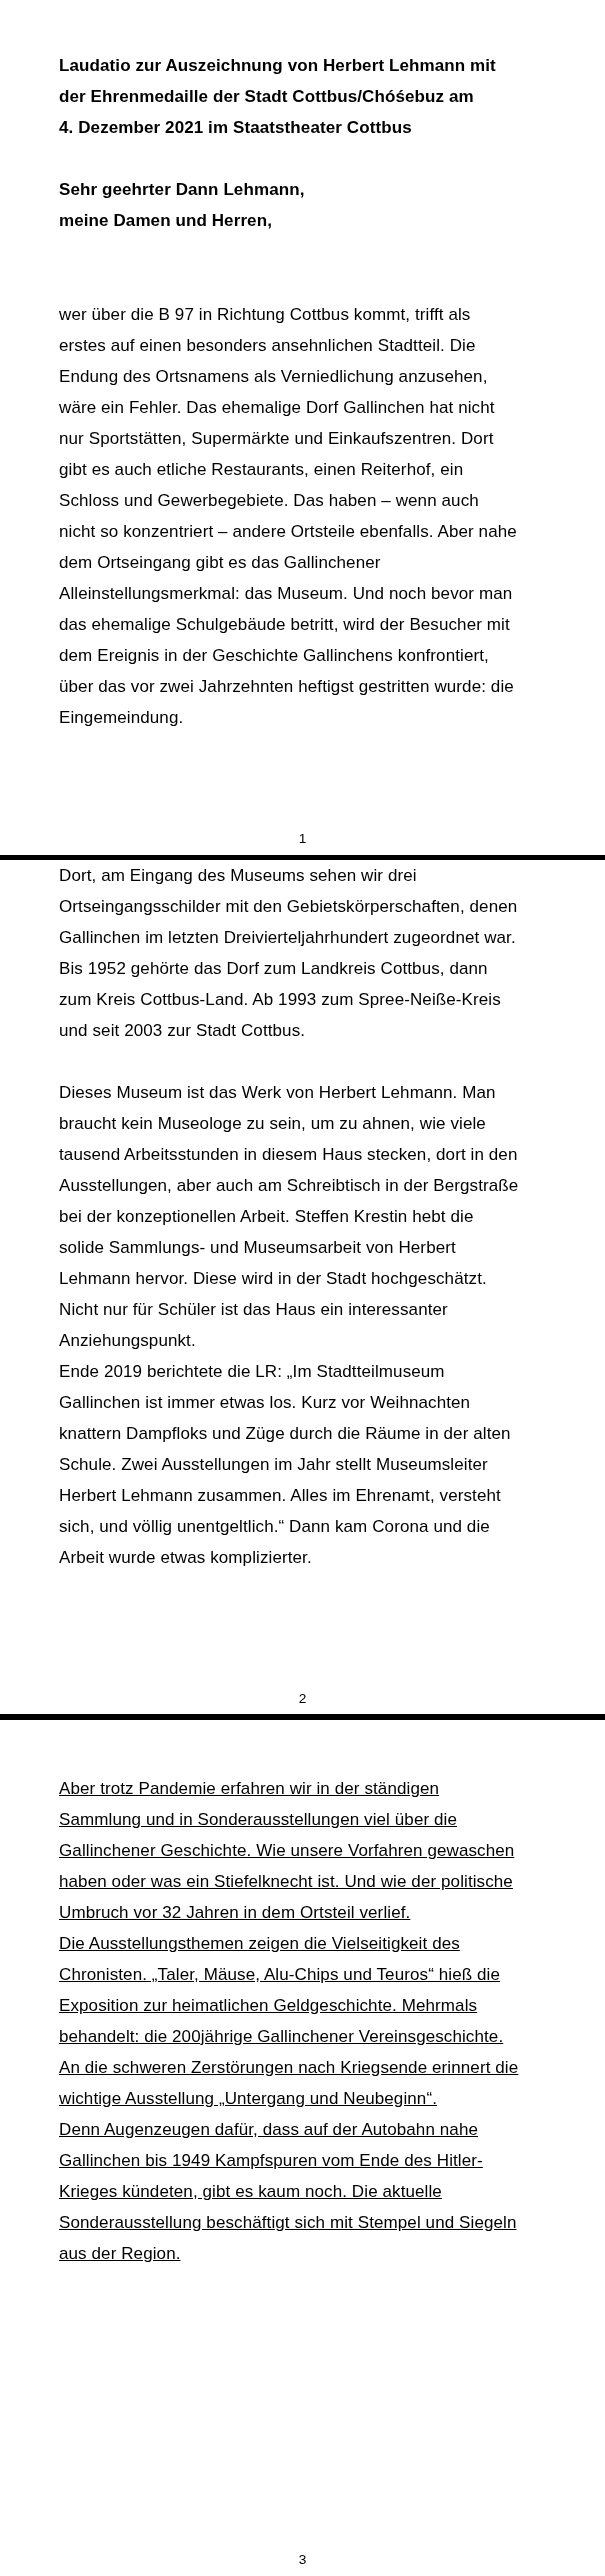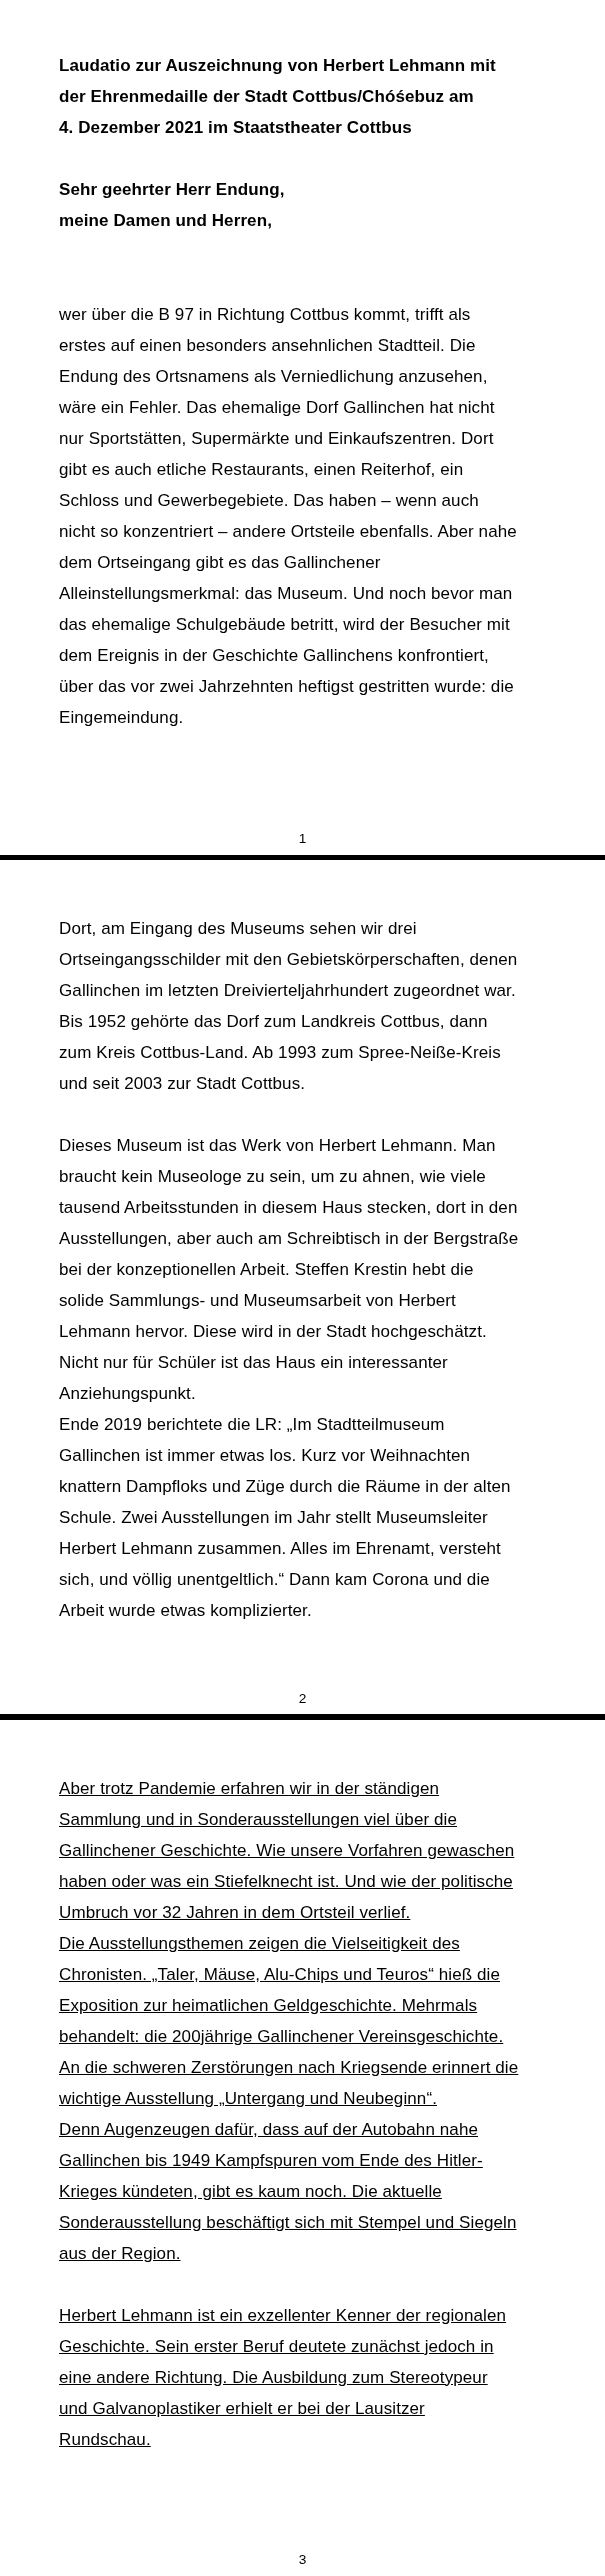--- a/index.html
+++ b/index.html
@@ -17,21 +17,21 @@
     overflow: hidden;
   }
   .page.p1 { height: 855px; }
   .page.p2 { height: 854px; }
   .page.p3 { height: 856px; }
   .content {
     padding-left: 59px;
     padding-right: 30.5px;
   }
   .p1 .content { padding-top: 50px; }
-  .p2 .content { padding-top: 53px; }
+  .p2 .content { }
   .p3 .content { padding-top: 53px; text-decoration: underline; }
   .block {
     font-size: 17px;
     line-height: 31px;
     white-space: pre-line;
     letter-spacing: 0.1px;
   }
   .bold { font-weight: bold; }
   .gap1 { height: 31px; }
   .gap2 { height: 63px; }
@@ -54,21 +54,21 @@
 <body>
 
 <div class="doc">
 
   <section class="page p1">
     <div class="content">
       <p class="block bold">Laudatio zur Auszeichnung von Herbert Lehmann mit
 der Ehrenmedaille der Stadt Cottbus/Chóśebuz am
 4. Dezember 2021 im Staatstheater Cottbus</p>
       <div class="gap1"></div>
-      <p class="block bold">Sehr geehrter Herr Endung,
+      <p class="block bold">Sehr geehrter Dann Lehmann,
 meine Damen und Herren,</p>
       <div class="gap2"></div>
       <p class="block">wer über die B 97 in Richtung Cottbus kommt, trifft als
 erstes auf einen besonders ansehnlichen Stadtteil. Die
 Endung des Ortsnamens als Verniedlichung anzusehen,
 wäre ein Fehler. Das ehemalige Dorf Gallinchen hat nicht
 nur Sportstätten, Supermärkte und Einkaufszentren. Dort
 gibt es auch etliche Restaurants, einen Reiterhof, ein
 Schloss und Gewerbegebiete. Das haben – wenn auch
 nicht so konzentriert – andere Ortsteile ebenfalls. Aber nahe
@@ -127,23 +127,18 @@
 Exposition zur heimatlichen Geldgeschichte. Mehrmals
 behandelt: die 200jährige Gallinchener Vereinsgeschichte.
 An die schweren Zerstörungen nach Kriegsende erinnert die
 wichtige Ausstellung „Untergang und Neubeginn“.
 Denn Augenzeugen dafür, dass auf der Autobahn nahe
 Gallinchen bis 1949 Kampfspuren vom Ende des Hitler-
 Krieges kündeten, gibt es kaum noch. Die aktuelle
 Sonderausstellung beschäftigt sich mit Stempel und Siegeln
 aus der Region.</p>
       <div class="gap1"></div>
-      <p class="block">Herbert Lehmann ist ein exzellenter Kenner der regionalen
-Geschichte. Sein erster Beruf deutete zunächst jedoch in
-eine andere Richtung. Die Ausbildung zum Stereotypeur
-und Galvanoplastiker erhielt er bei der Lausitzer
-Rundschau.</p>
     </div>
     <div class="page-number">3</div>
   </section>
 
 </div>
 
 
 </body></html>

